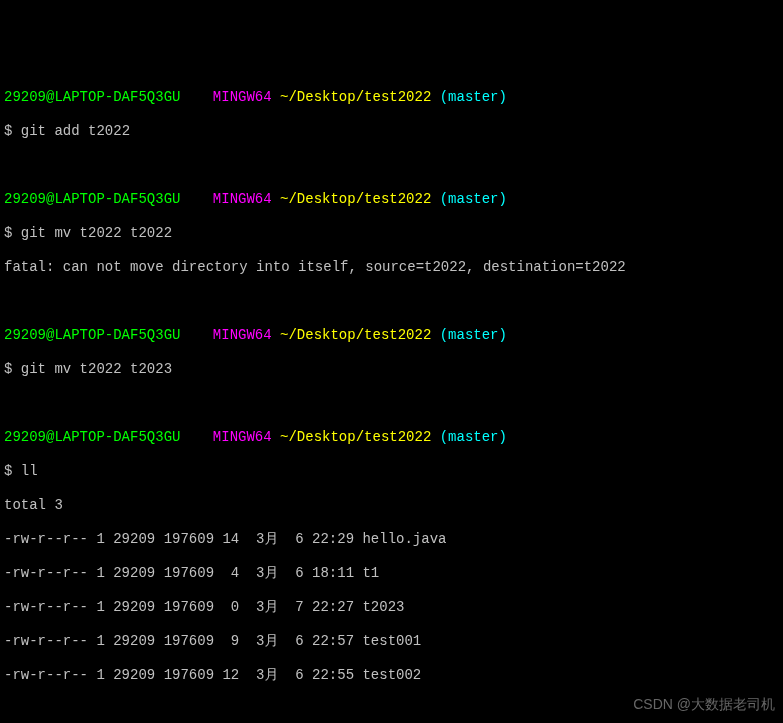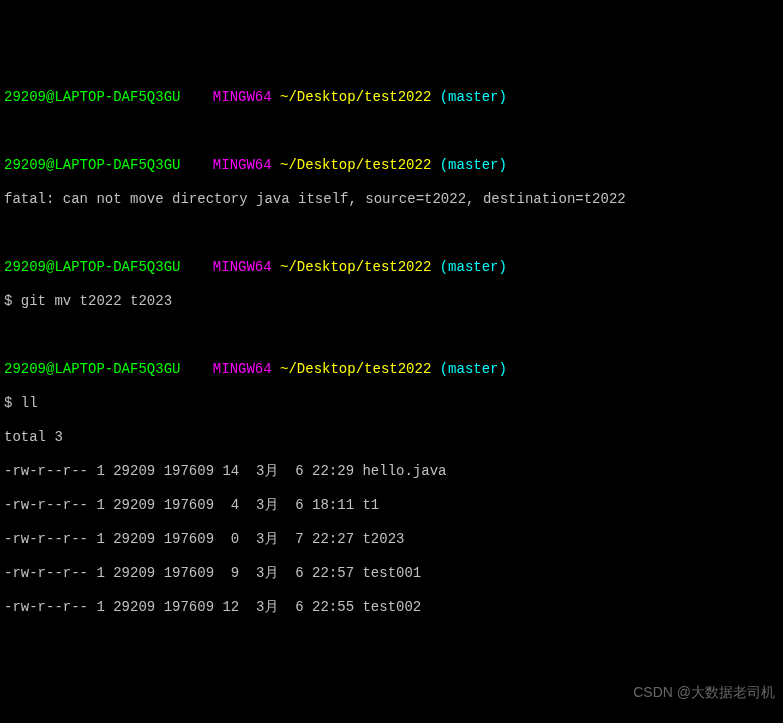--- a/index.html
+++ b/index.html
@@ -17,37 +17,39 @@
     white-space: pre;
   }
   .green { color: #00ff00; text-align: center; }
   .magenta { color: #ff00ff; padding-left: 24px; }
   .yellow { color: #ffff00; font-family: Liberation Mono, monospace; }
   .cyan { color: #00ffff; }
   .white { color: #c0c0c0; }
   .watermark {
     position: absolute;
     right: 8px;
-    bottom: 22px;
+    bottom: 10px;
     color: #aaa;
     opacity: 0.6;
     font-family: sans-serif;
     font-size: 14px;
   }
 </style>
 </head>
 <body>
 
 
 
 <div>
 <div><span class="green">29209@LAPTOP-DAF5Q3GU</span> <span class="magenta">MINGW64</span> <span class="yellow">~/Desktop/test2022</span> <span class="cyan">(master)</span></div>
+<div><span class="white">$</span> <span class="white">git add t2022</span></div>
 <div> </div>
 <div><span class="green">29209@LAPTOP-DAF5Q3GU</span> <span class="magenta">MINGW64</span> <span class="yellow">~/Desktop/test2022</span> <span class="cyan">(master)</span></div>
-<div class="white">fatal: can not move directory java itself, source=t2022, destination=t2022</div>
+<div><span class="white">$</span> <span class="white">git mv t2022 t2022</span></div>
+<div class="white">fatal: can not move directory into itself, source=t2022, destination=t2022</div>
 <div> </div>
 <div><span class="green">29209@LAPTOP-DAF5Q3GU</span> <span class="magenta">MINGW64</span> <span class="yellow">~/Desktop/test2022</span> <span class="cyan">(master)</span></div>
 <div><span class="white">$</span> <span class="white">git mv t2022 t2023</span></div>
 <div> </div>
 <div><span class="green">29209@LAPTOP-DAF5Q3GU</span> <span class="magenta">MINGW64</span> <span class="yellow">~/Desktop/test2022</span> <span class="cyan">(master)</span></div>
 <div><span class="white">$</span> <span class="white">ll</span></div>
 <div class="white">total 3</div>
 <div class="white">-rw-r--r-- 1 29209 197609 14  3月  6 22:29 hello.java</div>
 <div class="white">-rw-r--r-- 1 29209 197609  4  3月  6 18:11 t1</div>
 <div class="white">-rw-r--r-- 1 29209 197609  0  3月  7 22:27 t2023</div>

